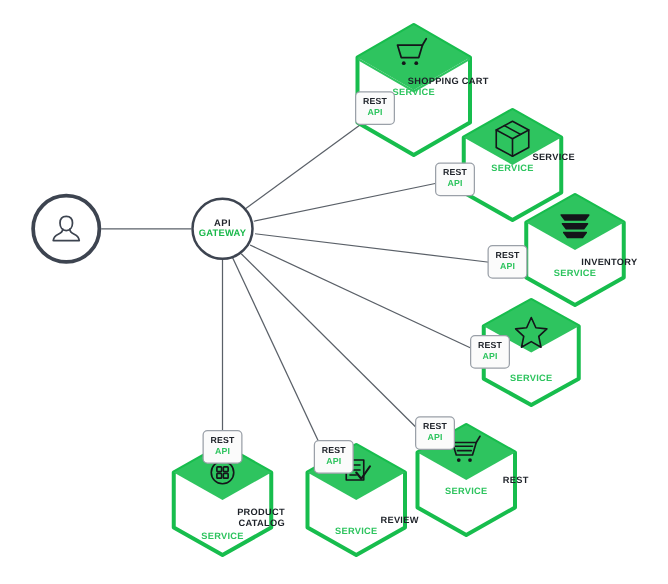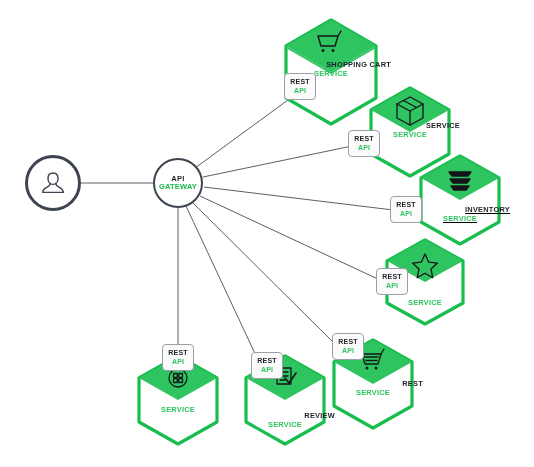--- a/index.html
+++ b/index.html
@@ -251,21 +251,21 @@
     </div>
 
     <div class="svc" style="left:360px;top:121px;width:100px;">
       <div class="labels" style="top:0;">
         <div class="name">SERVICE</div>
         <div class="sub">SERVICE</div>
       </div>
     </div>
 
     <div class="svc" style="left:410px;top:205px;width:100px;">
-      <div class="labels" style="top:0;text-decoration:underline;">
+      <div class="labels" style="top:0;">
         <div class="name">INVENTORY</div>
         <div class="sub">SERVICE</div>
       </div>
     </div>
 
     <div class="svc" style="left:365px;top:298px;width:120px;">
       <div class="labels" style="top:0;">
         <div class="sub">SERVICE</div>
       </div>
     </div>
@@ -279,18 +279,20 @@
 
     <div class="svc" style="left:235px;top:411px;width:100px;">
       <div class="labels" style="top:0;">
         <div class="name">REVIEW</div>
         <div class="sub">SERVICE</div>
       </div>
     </div>
 
     <div class="svc" style="left:128px;top:405px;width:100px;">
       <div class="labels" style="top:0;">
+        <div class="name">PRODUCT
+CATALOG</div>
         <div class="sub">SERVICE</div>
       </div>
     </div>
 
   </div>
 </div>
 
 </body></html>

